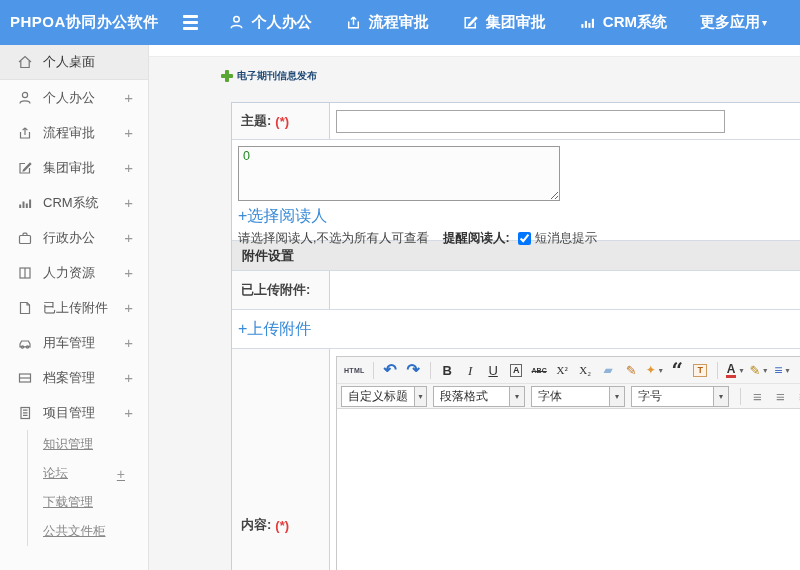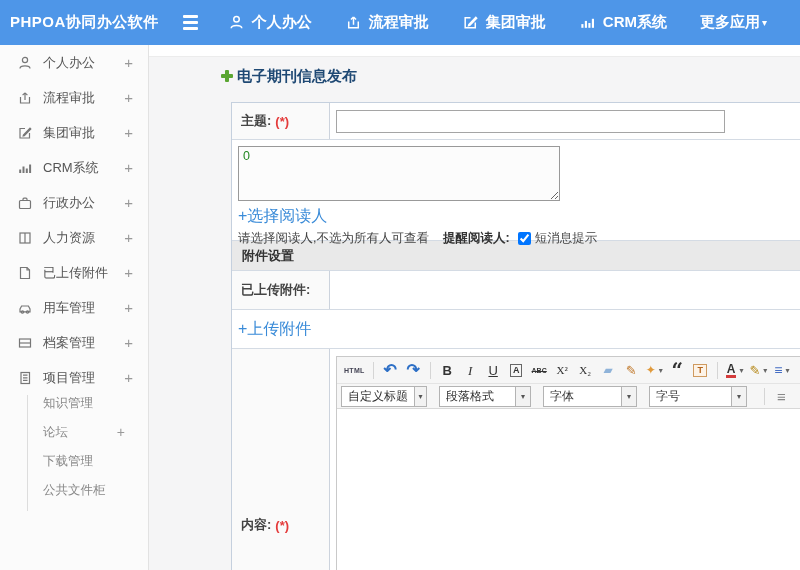--- a/index.html
+++ b/index.html
@@ -19,31 +19,31 @@
   
   .layout { display:flex; height:525px; }
 
   
   .sidebar { width:149px; background:#fbfbfb; border-right:1px solid #e2e2e2; flex:none; overflow:hidden; }
   .side-item { height:35px; display:flex; align-items:center; padding-left:17px; font-size:13px; color:#555; cursor:pointer; }
   .side-item svg { width:16px; height:16px; margin-right:10px; stroke:#777; fill:none; stroke-width:1.2; flex:none; }
   .side-item .expand { margin-left:auto; margin-right:15px; color:#999; font-size:15px; font-weight:300; }
   .side-item.active { background:#ededed; color:#333; border-bottom:1px solid #e2e2e2; }
   .side-sub { border-left:1px solid #ddd; margin-left:27px; }
-  .side-subitem { height:29px; display:flex; align-items:flex-start; padding-left:15px; font-size:12.5px; color:#888; cursor:pointer; }
+  .side-subitem { height:29px; display:flex; align-items:center; padding-left:15px; font-size:12.5px; color:#888; cursor:pointer;text-decoration:underline; }
   .side-subitem .expand { margin-left:auto; margin-right:23px; color:#999; font-size:14px; font-weight:300; }
 
   
   .content { flex:1; background:#f5f5f6; overflow:hidden; }
   .content-top { height:12px; background:#fff; border-bottom:1px solid #ececec; }
   .page-title { display:flex; align-items:center; margin:9px 0 0 72px; height:20px; }
   .plus-icon { position:relative; width:12px; height:12px; margin-right:4px; }
   .plus-icon::before { content:""; position:absolute; left:4px; top:0; width:4px; height:12px; background:#5aa632; border-radius:1px; }
   .plus-icon::after { content:""; position:absolute; left:0; top:4px; width:12px; height:4px; background:#5aa632; border-radius:1px; }
-  .page-title-text { font-size:15px; font-weight:bold; color:#1f4974; }
+  .page-title-text { font-size:10px; font-weight:bold; color:#1f4974; }
 
   
   .form-table { width:822px; margin:16px 0 0 82px; border:1px solid #c5d0de; background:#fff; font-size:13px; }
   .frow { display:flex; border-bottom:1px solid #d4dbe4; }
   .frow:last-child { border-bottom:none; }
   .fl { width:98px; flex:none; background:#fafafa; border-right:1px solid #ccd3dd; display:flex; align-items:center; padding-left:9px; color:#444;font-weight:bold; }
   .fv { flex:1; background:#fff; }
   .req { color:#e43b3b; margin-left:4px; }
   .row-subject { height:37px; }
   .row-subject .fv { display:flex; align-items:center; padding-left:6px; }
@@ -82,21 +82,21 @@
   .t-eraser { color:#8fb3d9; font-size:12px; }
   .t-brush { color:#c0782a; font-size:13px; }
   .t-wand { color:#e09a3c; font-size:12px; }
   .t-quote { font-family:"DejaVu Serif",serif; font-weight:bold; font-size:20px; line-height:10px; height:10px; color:#333; }
   .t-paste { border:1px solid #cf9a5f; color:#b5651d; background:#fdf3e7; font-size:9px; font-weight:bold; padding:1px 3px; }
   .t-fore { font-weight:bold; font-size:12px; border-bottom:3px solid #d43c3c; padding:0 1px; }
   .t-back { color:#b58716; font-size:13px; }
   .t-ol { color:#456ec4; font-weight:bold; font-size:14px; }
   .t-al,.t-ac,.t-ar,.t-aj { color:#888; font-weight:bold; font-size:15px; }
   .caret-after::after { content:"▾"; font-size:8px; color:#666; margin-left:3px; }
-  .ke-select { display:inline-flex; align-items:stretch; height:21px; border:1px solid #b3b3b3; background:#fff; margin-right:12px; cursor:pointer; }
+  .ke-select { display:inline-flex; align-items:stretch; height:21px; border:1px solid #b3b3b3; background:#fff; margin-right:6px; cursor:pointer; }
   .ke-select .lbl { display:flex; align-items:center; padding:0 6px; font-size:12px; color:#333; flex:1; white-space:nowrap; }
   .ke-select .cbox { width:15px; display:flex; align-items:center; justify-content:center; border-left:1px solid #b3b3b3; font-size:8px; color:#555; background:#f2f2f2; }
   .editor-body { height:300px; background:#fff; }
 </style>
 </head>
 <body>
 
 <div class="header">
   <div class="logo">PHPOA协同办公软件</div>
   <div class="hamburger">
@@ -138,20 +138,28 @@
       <div class="nav-item">
         <span>更多应用</span>
         <span class="nav-caret">▾</span>
       </div>
     </div>
 </div>
 
 <div class="layout">
 
   <div class="sidebar" id="sidebar">
+      <div class="side-item active">
+        <svg viewBox="0 0 16 16" stroke="currentColor" fill="none" stroke-width="1.2">
+          <path d="M2 8 L8 2.5 L14 8"></path>
+          <path d="M3.8 7 V13.5 H12.2 V7"></path>
+        </svg>
+        <span>个人桌面</span>
+        <span class="expand"></span>
+      </div>
       <div class="side-item">
         <svg viewBox="0 0 16 16" stroke="currentColor" fill="none" stroke-width="1.2">
           <circle cx="8" cy="5" r="2.6"></circle>
           <path d="M3 13.5 C3 10 13 10 13 13.5"></path>
         </svg>
         <span>个人办公</span>
         <span class="expand">+</span>
       </div>
       <div class="side-item">
         <svg viewBox="0 0 16 16" stroke="currentColor" fill="none" stroke-width="1.2">

